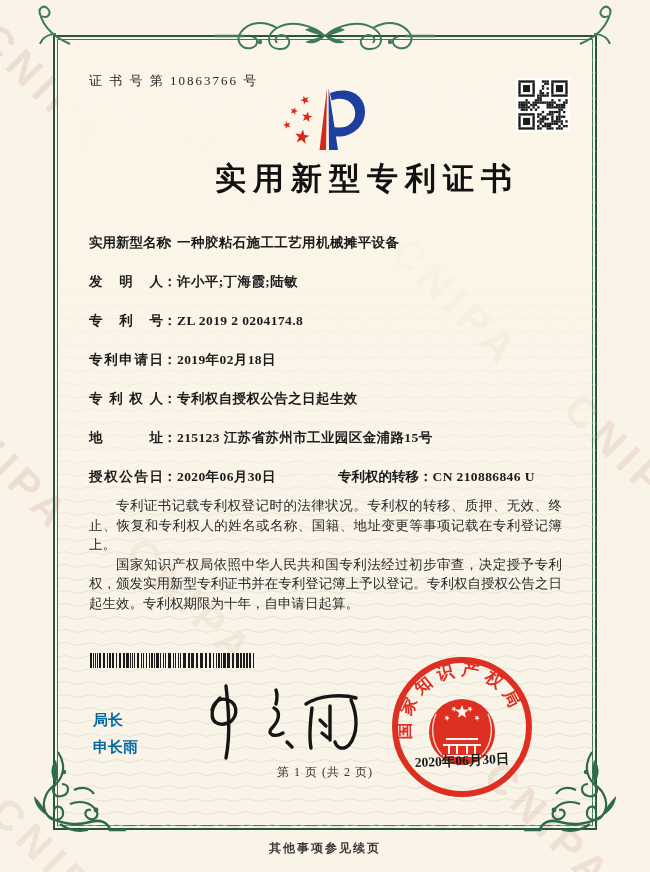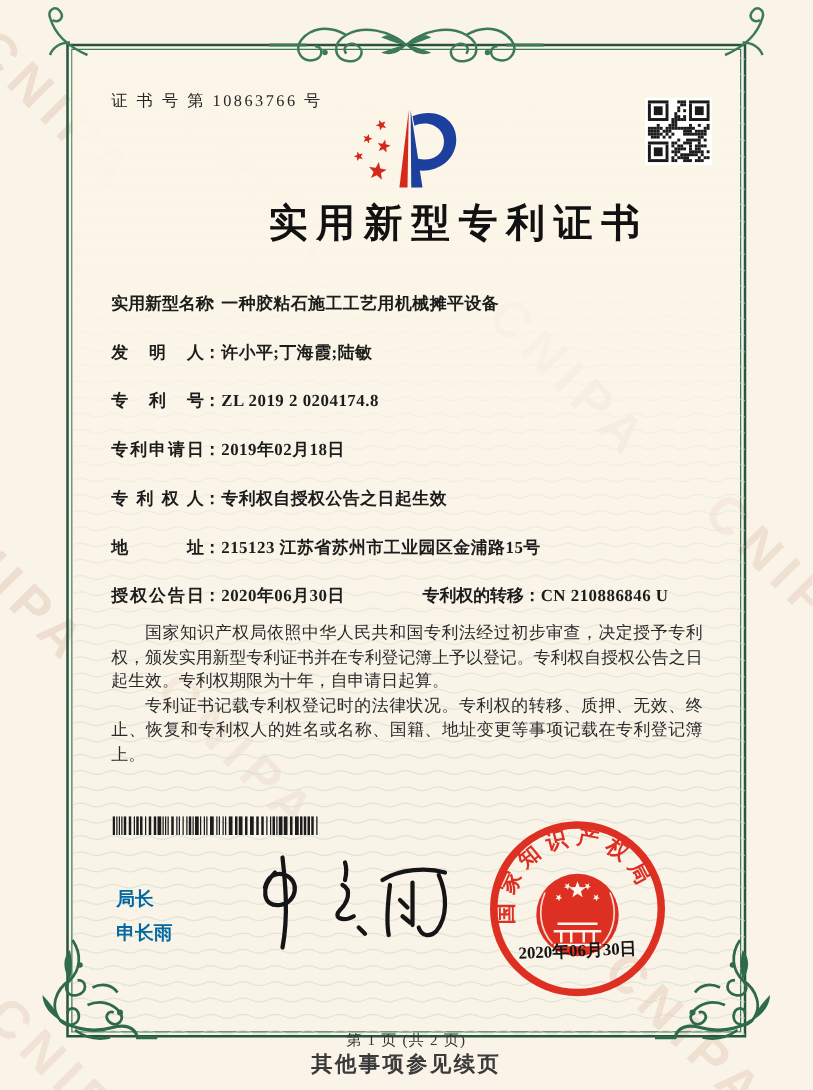--- a/index.html
+++ b/index.html
@@ -45,24 +45,24 @@
   .barcode { position:absolute; left:90px; top:653px; }
 
   .signer { position:absolute; left:93px; top:706px; font-family:"Liberation Sans", sans-serif;
             font-weight:bold; font-size:15px; color:#0369a1; line-height:27px; }
   .signature { position:absolute; left:190px; top:680px; }
 
   .seal { position:absolute; left:387px; top:652px; mix-blend-mode:multiply; opacity:.95; }
   .seal-date { position:absolute; left:392px; top:752px; width:140px; text-align:center;
                font-size:13.5px; font-weight:bold; color:#141414; transform:rotate(-2.5deg); z-index:6; }
 
-  .page-note { position:absolute; left:53px; top:824px; width:544px; text-align:center;
+  .page-note { position:absolute; left:53px; top:764px; width:544px; text-align:center;
                font-size:12px; color:#333; letter-spacing:1px; }
   .cont-note { position:absolute; left:0; top:840px; width:650px; text-align:center;
-               font-size:17px; font-weight:600; color:#3a3a3a; letter-spacing:2px; z-index:5; }
+               font-size:12px; font-weight:600; color:#3a3a3a; letter-spacing:2px; z-index:5; }
 </style>
 </head>
 <body>
 
 <div class="page">
 
   <div id="wmLayer">
       <div class="wm" style="left: 4px; top: 14px; opacity: 0.2475;">CNIPA</div>
       <div class="wm" style="left: 168px; top: 72px; opacity: 0.165;">CNIPA</div>
       <div class="wm" style="left: 415px; top: 228px; opacity: 0.231;">CNIPA</div>
@@ -422,22 +422,22 @@
         <div class="frow"><span class="flabel">
             <i style="font-style: normal;">授</i>
             <i style="font-style: normal;">权</i>
             <i style="font-style: normal;">公</i>
             <i style="font-style: normal;">告</i>
             <i style="font-style: normal;">日</i>
           </span><span class="fcolon">：</span><span class="fvalue fv-fixed">2020年06月30日</span><span style="margin-left: 6px;">专利权的转移：</span><span class="fvalue">CN 210886846 U</span></div>
       </div>
 
     <div class="body-text" id="bodyText">
+        <p>专利证书记载专利权登记时的法律状况。专利权的转移、质押、无效、终止、恢复和专利权人的姓名或名称、国籍、地址变更等事项记载在专利登记簿上。</p>
         <p>国家知识产权局依照中华人民共和国专利法经过初步审查，决定授予专利权，颁发实用新型专利证书并在专利登记簿上予以登记。专利权自授权公告之日起生效。专利权期限为十年，自申请日起算。</p>
-        <p>专利证书记载专利权登记时的法律状况。专利权的转移、质押、无效、终止、恢复和专利权人的姓名或名称、国籍、地址变更等事项记载在专利登记簿上。</p>
       </div>
 
     <svg id="barSvg" class="barcode" width="170" height="15">
         <rect x="0" y="0" width="2" height="15" fill="#1c1c1c"></rect>
         <rect x="3" y="0" width="1" height="15" fill="#1c1c1c"></rect>
         <rect x="5" y="0" width="1" height="15" fill="#1c1c1c"></rect>
         <rect x="7" y="0" width="1" height="15" fill="#1c1c1c"></rect>
         <rect x="9" y="0" width="2" height="15" fill="#1c1c1c"></rect>
         <rect x="13" y="0" width="2" height="15" fill="#1c1c1c"></rect>
         <rect x="17" y="0" width="1" height="15" fill="#1c1c1c"></rect>

